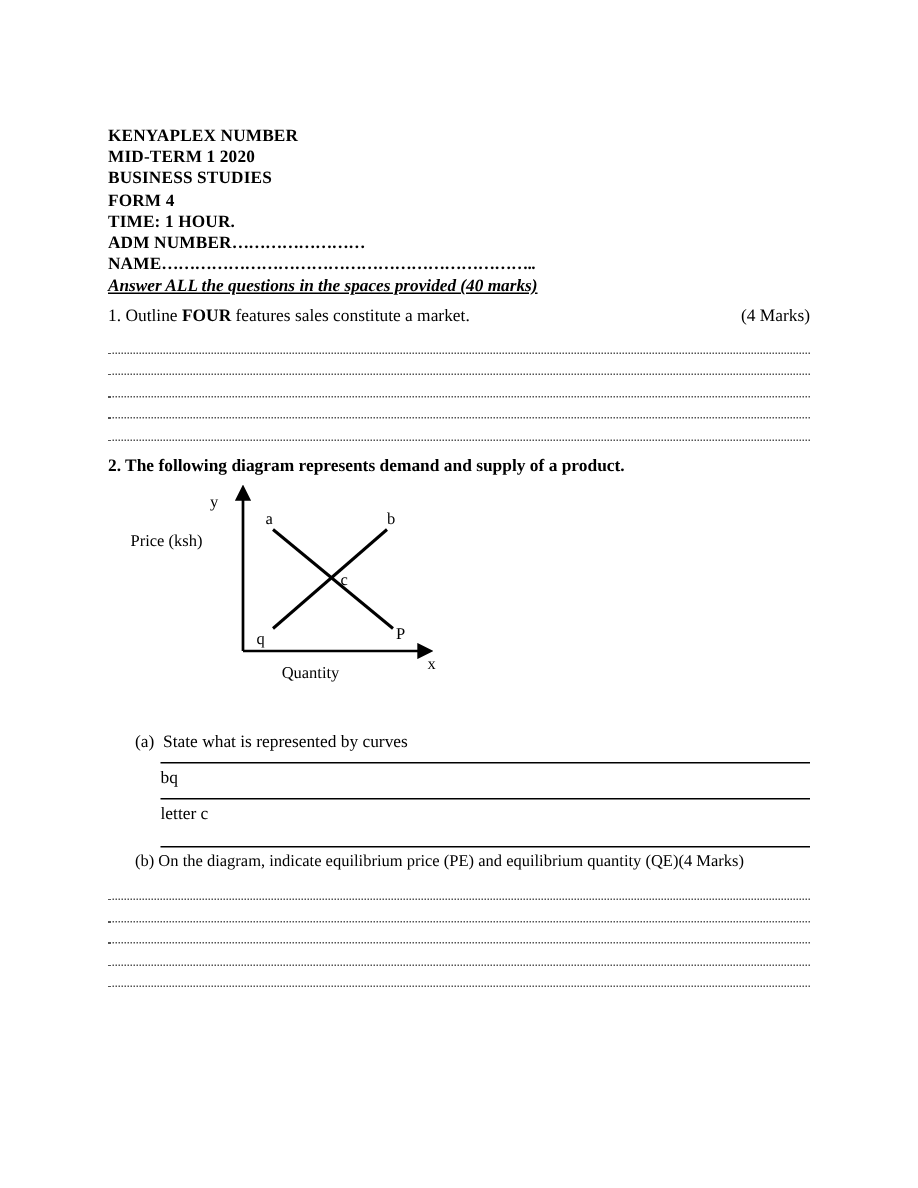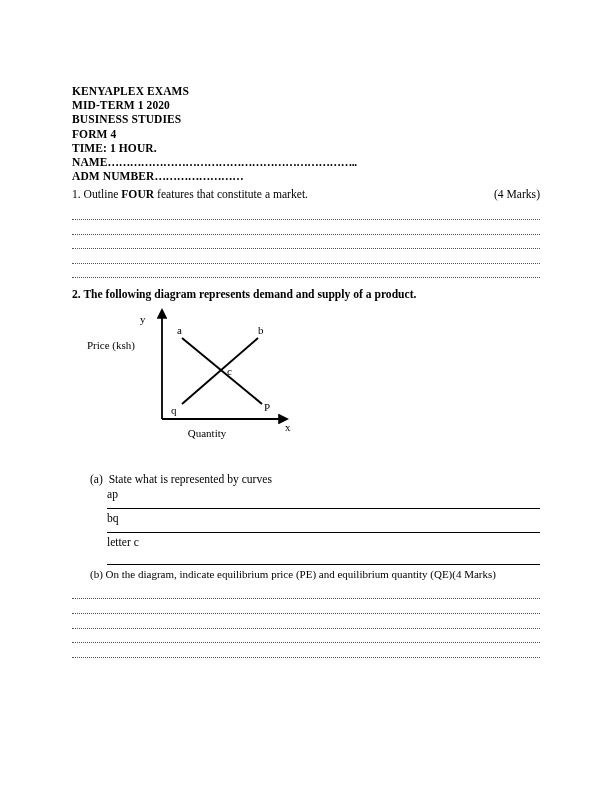--- a/index.html
+++ b/index.html
@@ -111,34 +111,35 @@
     white-space: nowrap;
   }
 </style>
 </head>
 <body>
 
 <div class="page">
   <div class="content">
 
     <div>
-      <div class="hdr-line">KENYAPLEX EXAMS</div>
+      <div class="hdr-line">KENYAPLEX NUMBER</div>
       <div class="hdr-line">MID-TERM 1 2020</div>
       <div class="hdr-line">BUSINESS STUDIES</div>
       <div class="hdr-line">FORM 4</div>
       <div class="hdr-line">TIME: 1 HOUR.</div>
 
+      <div class="hdr-line"><span>ADM NUMBER</span><span class="dotfill">……………………</span></div>
+
       <div class="hdr-line"><span>NAME</span><span class="dotfill">…………………………………………………………..</span></div>
 
-      <div class="hdr-line"><span>ADM NUMBER</span><span class="dotfill">……………………</span></div>
-
+      <div class="instruction">Answer ALL the questions in the spaces provided (40 marks)</div>
     </div>
 
     <div class="q-row">
-      <div><span>1.</span><span> Outline </span><b>FOUR</b><span> features that constitute a market.</span></div>
+      <div><span>1.</span><span> Outline </span><b>FOUR</b><span> features sales constitute a market.</span></div>
       <div class="marks">(4 Marks)</div>
     </div>
     <div class="dotted-block">
       <div class="dotted-line"></div>
       <div class="dotted-line"></div>
       <div class="dotted-line"></div>
       <div class="dotted-line"></div>
       <div class="dotted-line"></div>
     </div>
 
@@ -167,21 +168,20 @@
         <text x="68" y="16" font-family="Liberation Serif, serif" font-size="11">y</text>
         <text x="213" y="124" font-family="Liberation Serif, serif" font-size="11">x</text>
         <text x="15" y="42" font-family="Liberation Serif, serif" font-size="11">Price (ksh)</text>
         <text x="135" y="130" font-family="Liberation Serif, serif" font-size="11" text-anchor="middle">Quantity</text>
       </svg>
     </div>
 
     <div class="part-a">
       <div class="part-label"><span>(a)</span>&nbsp;
         <span>State what is represented by curves</span></div>
-      <div class="sub-answer">ap</div>
       <div class="rule"></div>
       <div class="sub-answer">bq</div>
       <div class="rule"></div>
       <div class="sub-answer">letter c</div>
       <div class="rule" style="margin-top:14px;"></div>
     </div>
 
     <div class="part-b"><span>(b)</span>&nbsp;<span>On the diagram, indicate equilibrium price (PE) and equilibrium quantity (QE)(4 Marks)</span></div>
 
     <div class="dotted-block">

